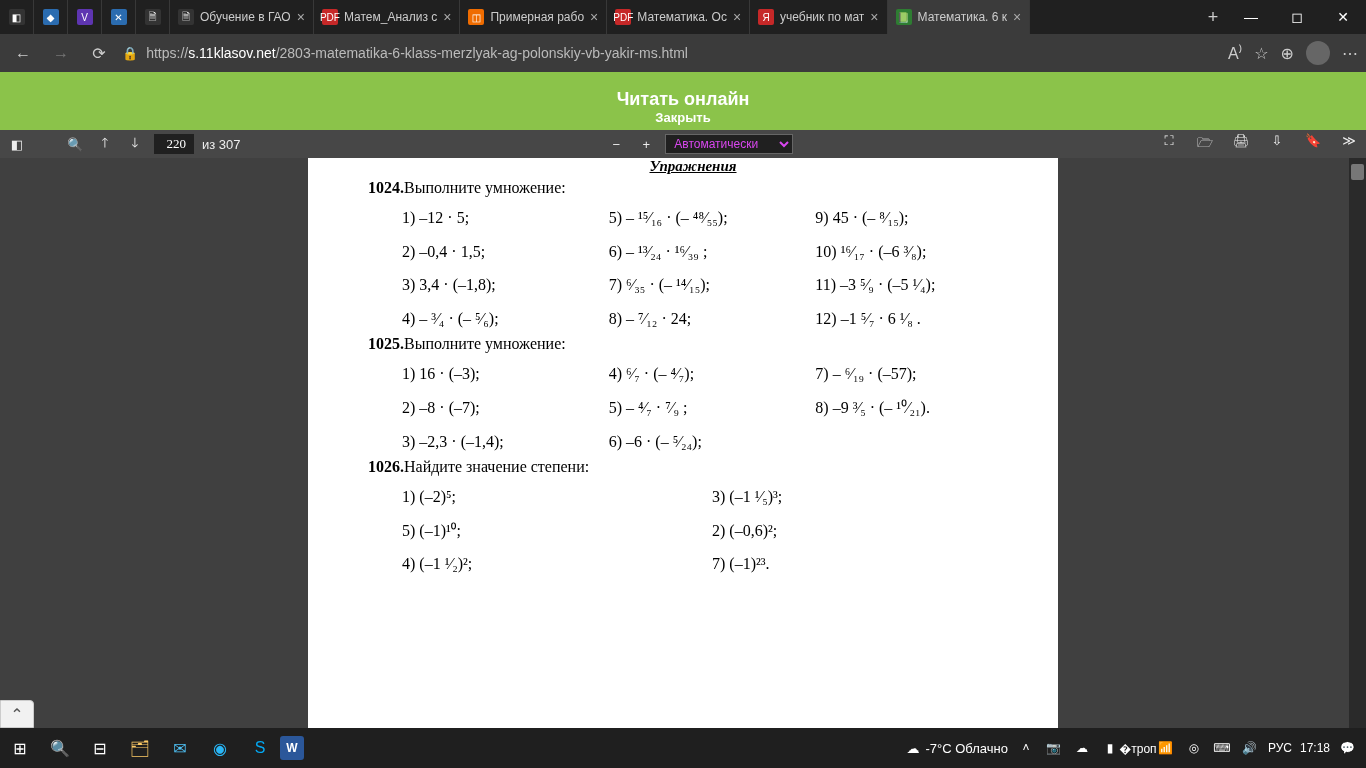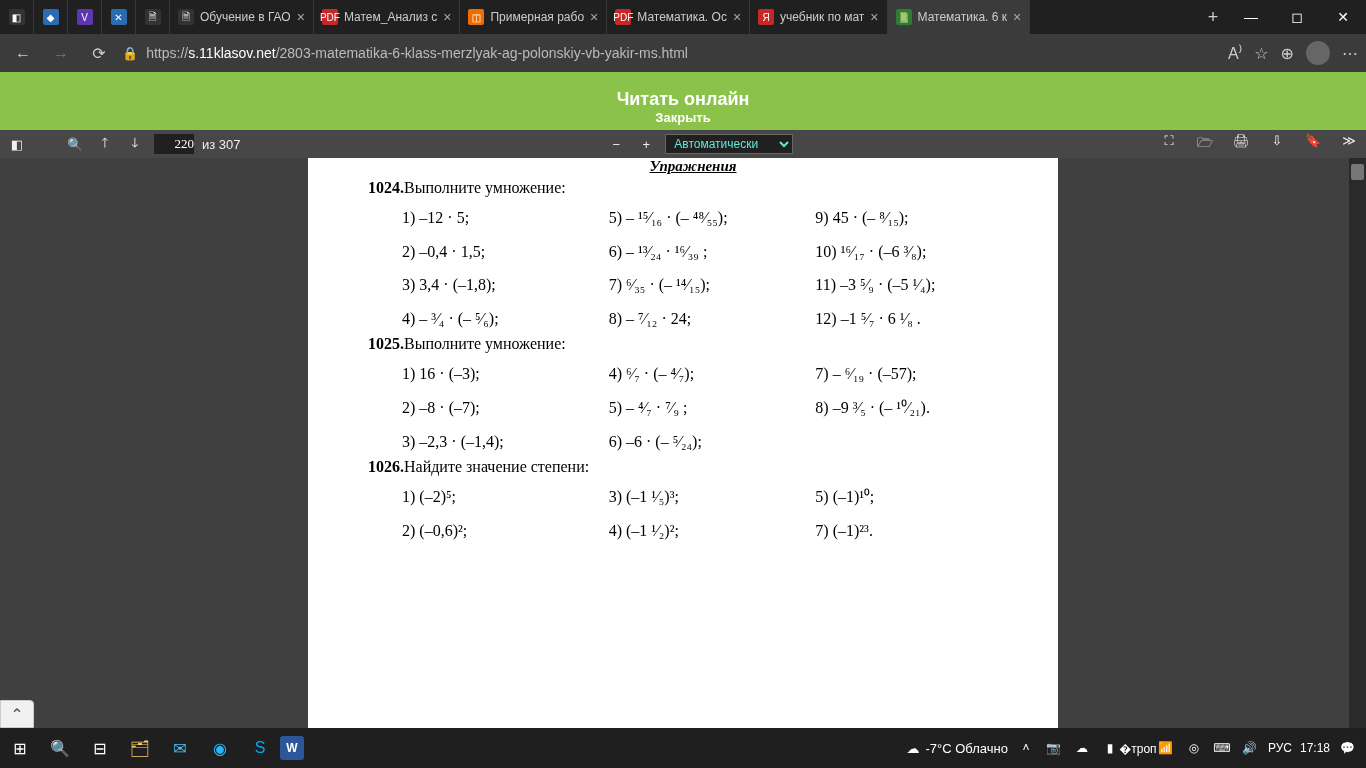--- a/index.html
+++ b/index.html
@@ -27,23 +27,23 @@
 .addr-right div { display: flex; align-items: center; justify-content: center; }
 .avatar { width: 24px; height: 24px; border-radius: 50%; background: #666; }
 
 
 .green-header { height: 58px; background: #8bc34a; color: #fff; display: flex; align-items: center; justify-content: space-between; padding: 17px 20px; font-size: 18px; font-weight: bold; flex-direction: column; }
 .green-header .close-text { font-size: 13px; font-weight: bold; }
 
 
 .pdf-toolbar { height: 28px; background: #474747; display: flex; align-items: center; color: #eee; font-size: 13px; padding: 0 6px; gap: 8px; }
 .pdf-toolbar .tool-icon { width: 22px; display: flex; justify-content: center; }
-.pdf-toolbar input.page { width: 40px; background: #202020; border: none; color: #fff; text-align: right; padding: 2px 0; font-size: 13px; }
+.pdf-toolbar input.page { width: 40px; background: #202020; border: none; color: #fff; text-align: right; padding: 2px 8px; font-size: 13px; }
 .pdf-toolbar .spacer { flex: 1; }
-.pdf-toolbar select { background: #202020; color: #5eead4; border: 1px solid #666; font-size: 12px; padding: 1px 18px 1px 4px; }
+.pdf-toolbar select { background: #202020; color: #d946ef; border: 1px solid #666; font-size: 12px; padding: 1px 18px 1px 4px; }
 .pdf-toolbar .right-tools { display: flex; gap: 14px; margin-left: auto; }
 
 
 .viewer { height: 570px; background: #404040; display: flex; justify-content: center; overflow: hidden; position: relative; }
 .viewer .scrollbar { position: absolute; right: 0; top: 0; width: 17px; height: 100%; background: #2a2a2a; }
 .viewer .scrollbar .thumb { position: absolute; top: 6px; left: 2px; width: 13px; height: 16px; background: #777; border-radius: 2px; }
 .page { width: 750px; background: #fff; margin-top: 0; padding: 0 40px 12px 60px; font-family: "Times New Roman", serif; color: #000; }
 .page-header { font-style: italic; font-weight: bold; text-decoration: underline; padding-bottom: 4px; text-align: center; font-size: 15px; }
 .problem { }
 .problem-num { font-weight: bold; }
@@ -204,21 +204,21 @@
           <div class="item">2) –8 · (–7);</div>
           <div class="item">5) – ⁴⁄₇ · ⁷⁄₉ ;</div>
           <div class="item">8) –9 ³⁄₅ · (– ¹⁰⁄₂₁).</div>
           <div class="item">3) –2,3 · (–1,4);</div>
           <div class="item">6) –6 · (– ⁵⁄₂₄);</div>
           <div class="item"></div>
         </div>
       </div>
       <div class="problem">
         <div><span class="problem-num">1026.</span><span class="problem-title">Найдите значение степени:</span></div>
-        <div class="items" style="grid-template-columns: repeat(3, 1fr);">
+        <div class="items" style="grid-template-columns: repeat(2, 1fr);">
           <div class="item">1) (–2)⁵;</div>
           <div class="item">3) (–1 ¹⁄₅)³;</div>
           <div class="item">5) (–1)¹⁰;</div>
           <div class="item">2) (–0,6)²;</div>
           <div class="item">4) (–1 ¹⁄₂)²;</div>
           <div class="item">7) (–1)²³.</div>
         </div>
       </div>
     </div>
   <div class="scrollbar">

